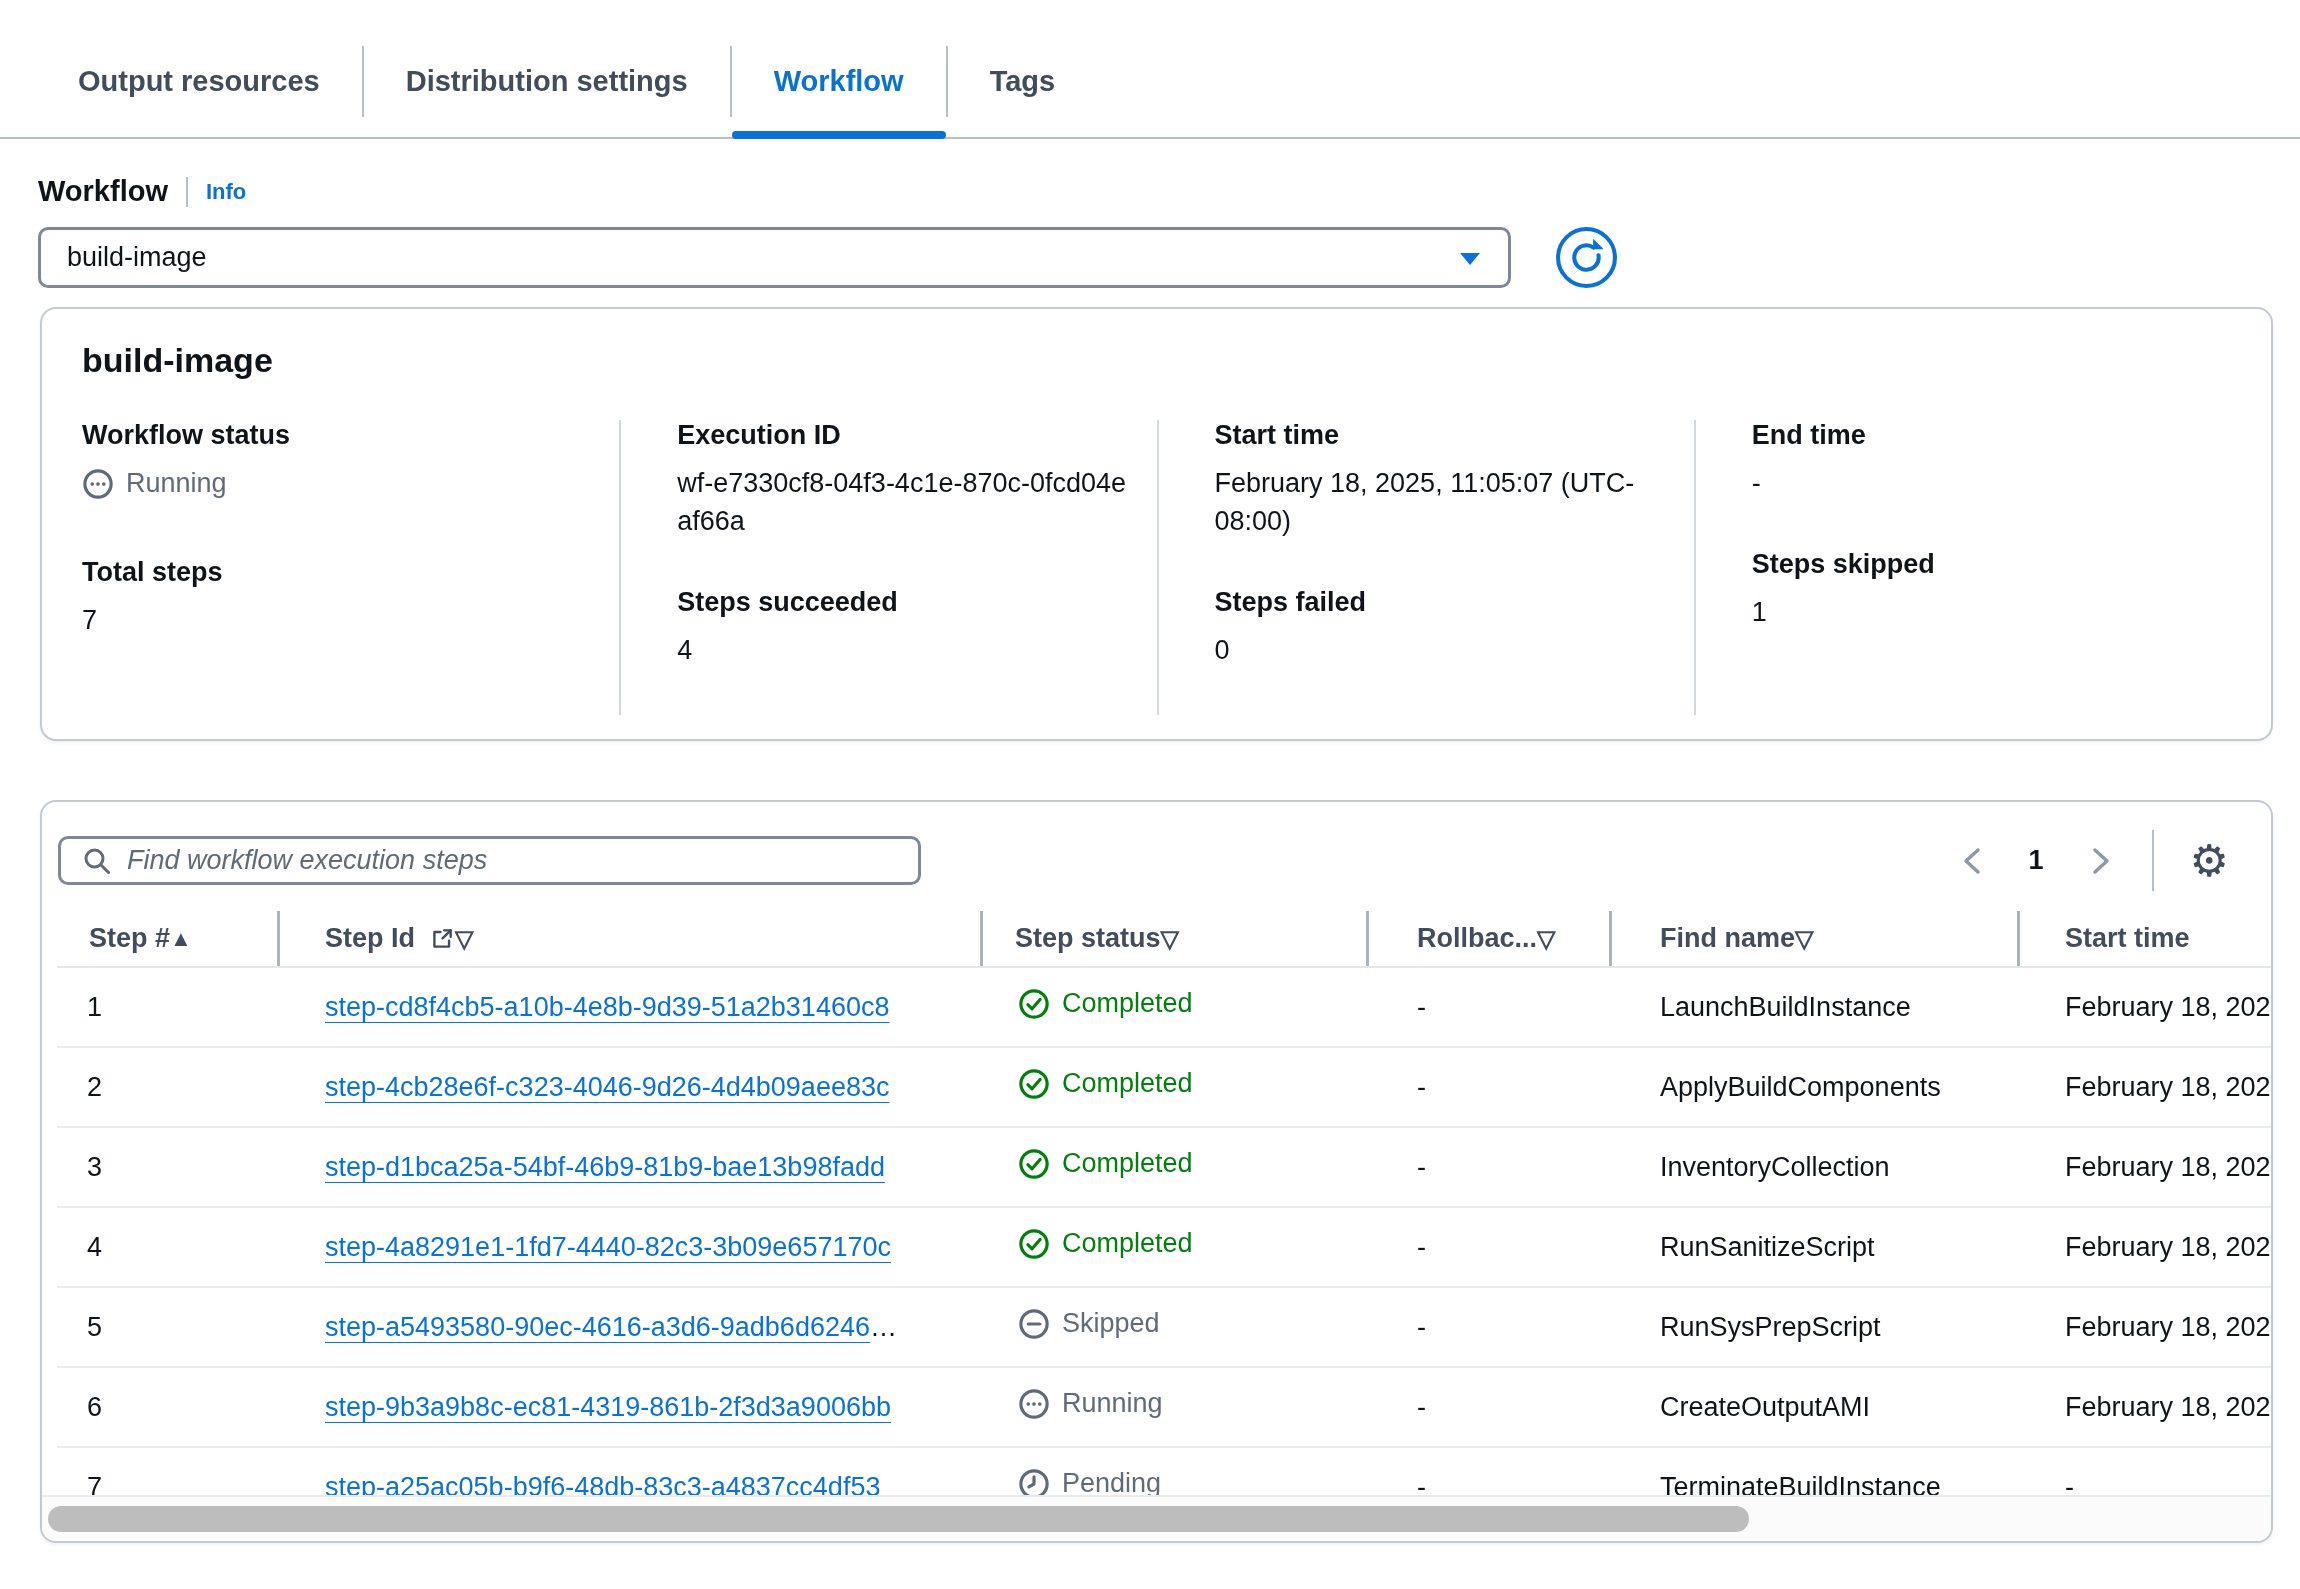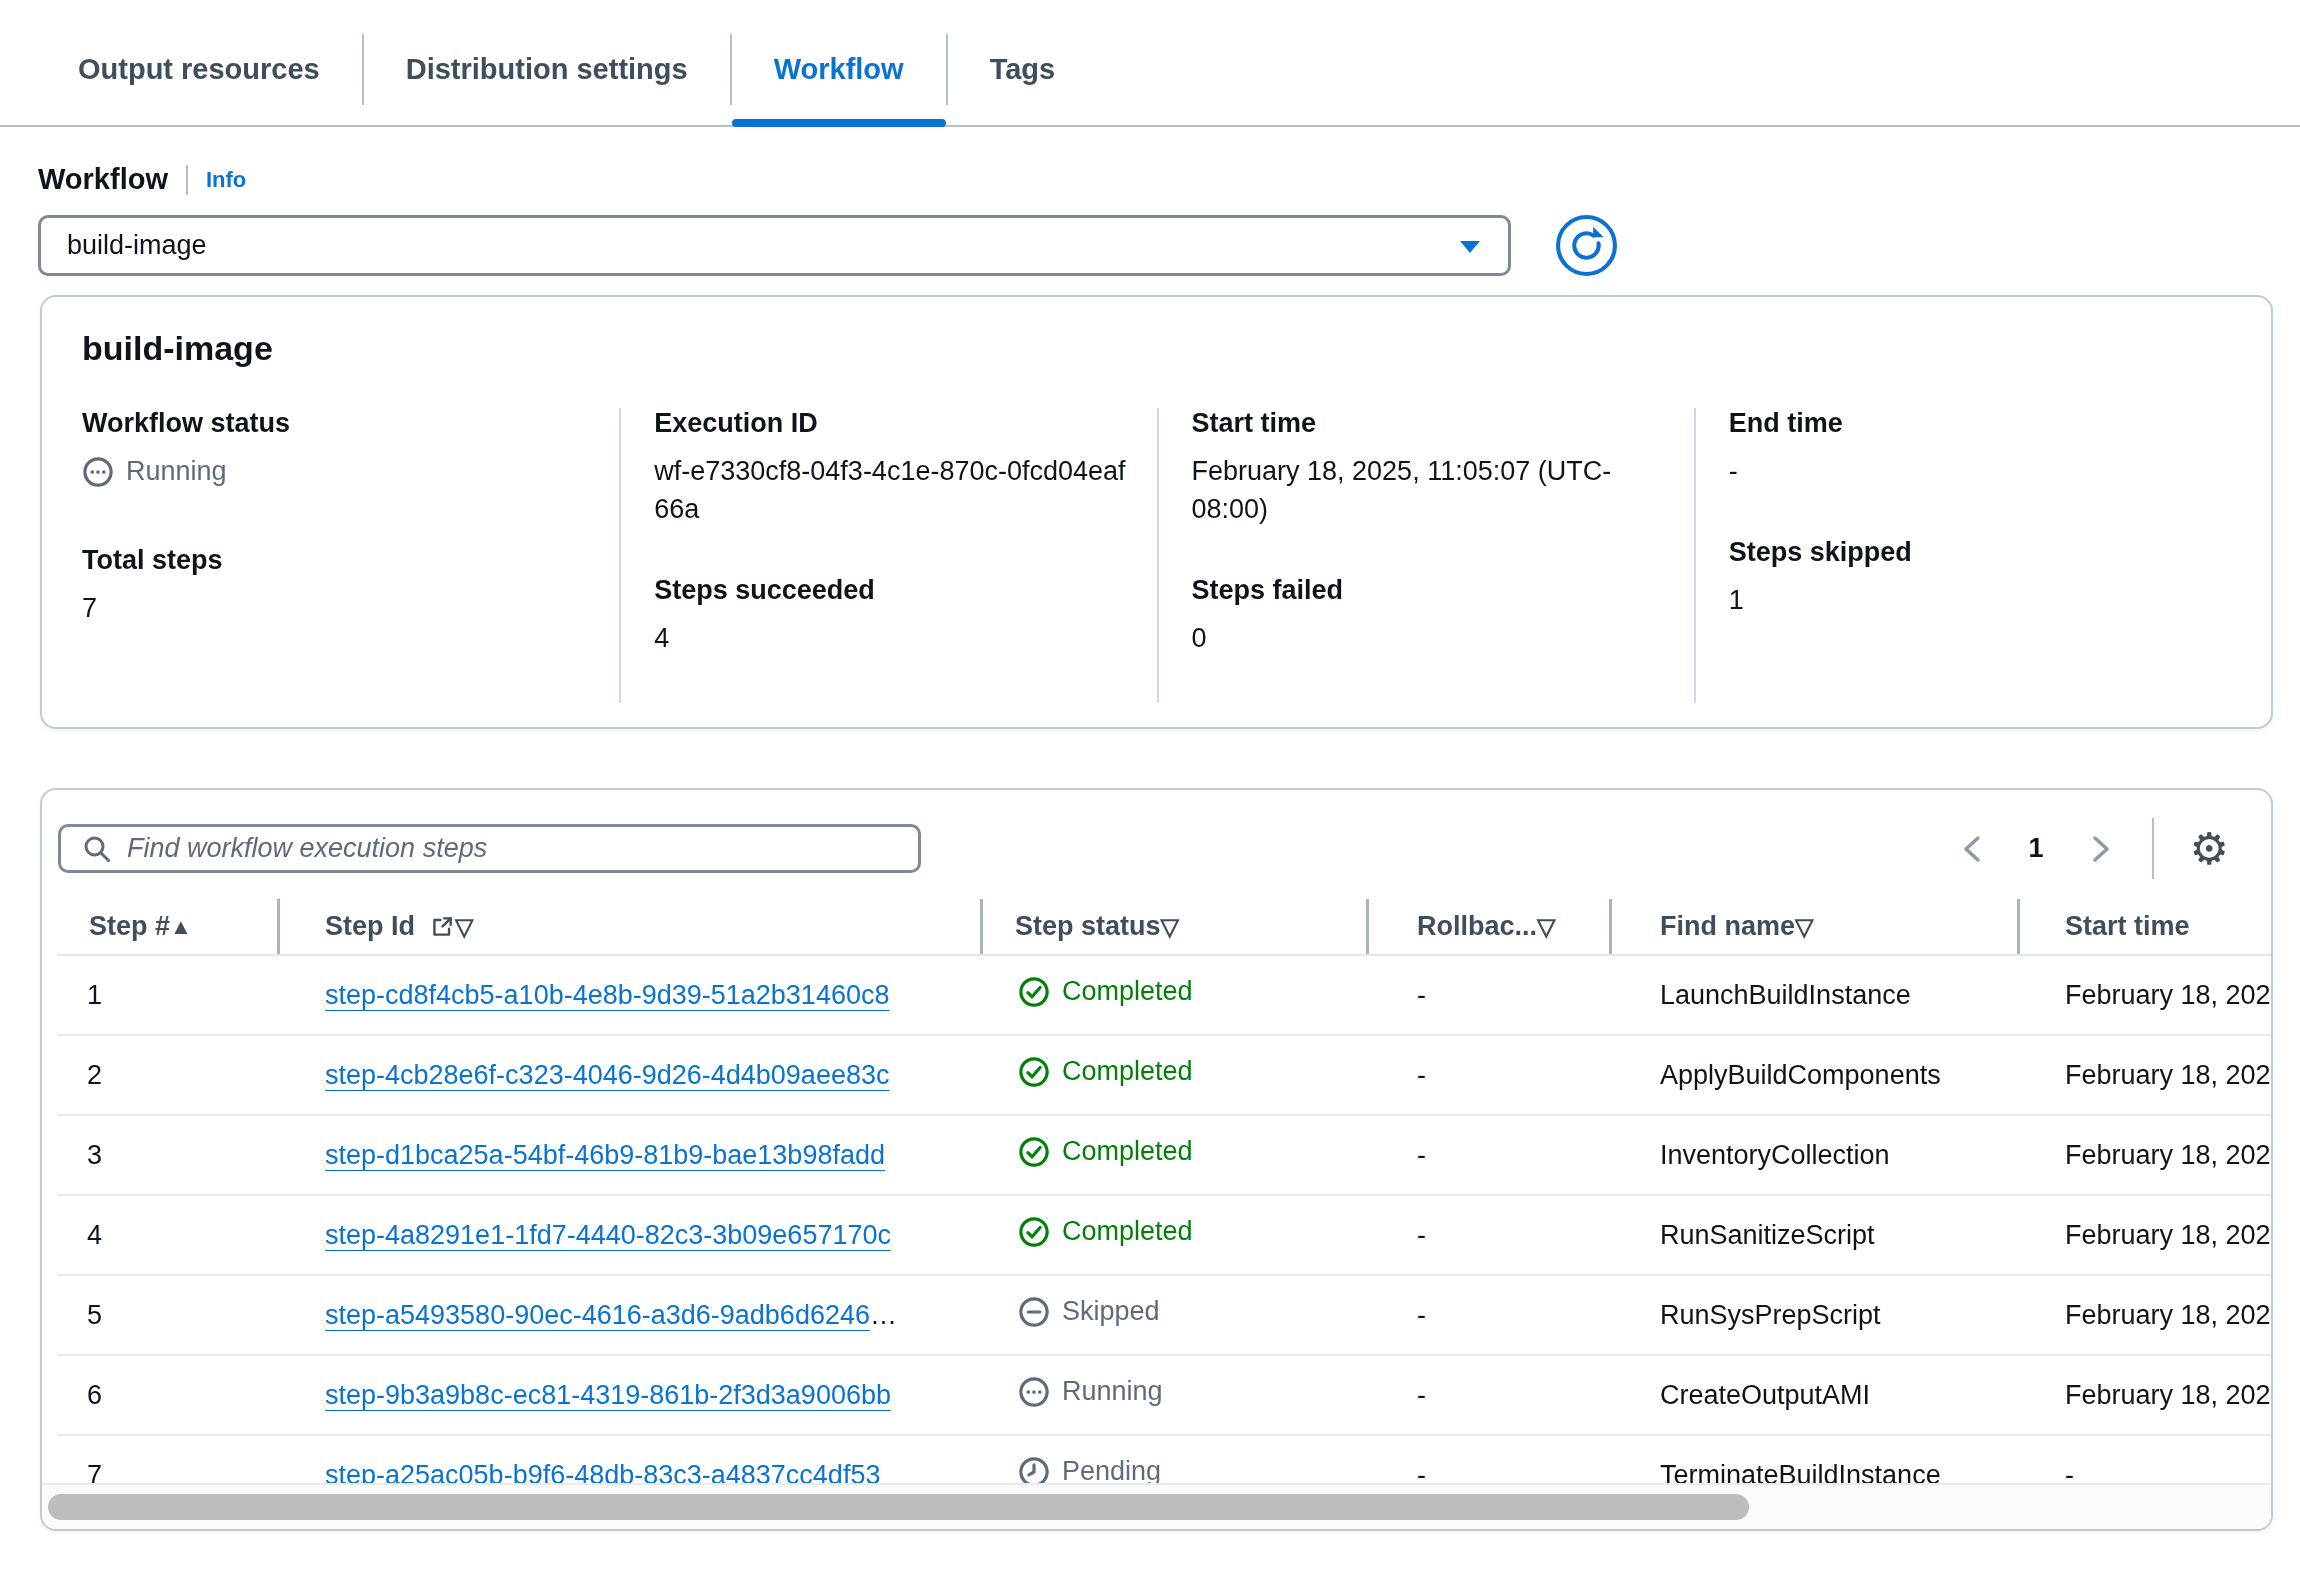--- a/index.html
+++ b/index.html
@@ -6,21 +6,21 @@
   html,body { background:#ffffff; }
   body {
     width: 2301px; height: 1590px;
     font-family: "Liberation Sans", sans-serif;
     color: #0f141a;
     position: relative;
     overflow: hidden;
   }
 
   
-  .tabs-wrap { padding-top: 34px; position: relative; }
+  .tabs-wrap { padding-top: 46px; position: relative; }
   .tabs { display: flex; align-items: stretch; margin-left: 36px; }
   .tab {
     display: flex; align-items: center;
     padding: 0 42px; height: 71px;
     font-size: 29px; font-weight: bold; color: #414d5c;
     position: relative; cursor: pointer; white-space: nowrap;
   }
   .tab + .tab { border-left: 2px solid #b6bec9; }
   .tab.active { color: #0972d3; }
   .tab.active::after {
@@ -51,21 +51,21 @@
     margin: 0 28px 0 40px; background: #fff;
     border: 2px solid #c1c9d2; border-radius: 16px;
     box-shadow: 0 2px 4px rgba(0,0,0,.06);
     overflow: hidden;
   }
   .summary-card { margin-top: 18px; height: 434px; padding: 26px 40px 0 40px; }
   .summary-title { font-size: 34px; font-weight: bold; margin-top: 6px; }
 
   .summary-grid { display: grid; grid-template-columns: 1fr 1fr 1fr 1fr; margin-top: 40px; }
   .summary-col { padding: 0 30px 0 0; }
-  .summary-col + .summary-col { border-left: 2px solid #d1d8e0; padding-left: 33px; }
+  .summary-col + .summary-col { border-left: 2px solid #d1d8e0; padding-left: 56px; }
   .field { margin-bottom: 46px; }
   .field .label { font-size: 27px; font-weight: bold; color: #0f141a; margin-bottom: 14px; }
   .field .value { font-size: 27px; color: #0f141a; line-height: 1.4; }
   .field .value.wrap-id { max-width: 475px; word-break: break-all; }
   .field .value.wrap-time { max-width: 426px; }
   .status-inline { display: inline-flex; align-items: center; gap: 12px; color: #5f6b7a; }
   .status-inline svg { width: 32px; height: 32px; }
   .v-green { color: #037f0c; }
   .v-red { color: #d91515; }
 

